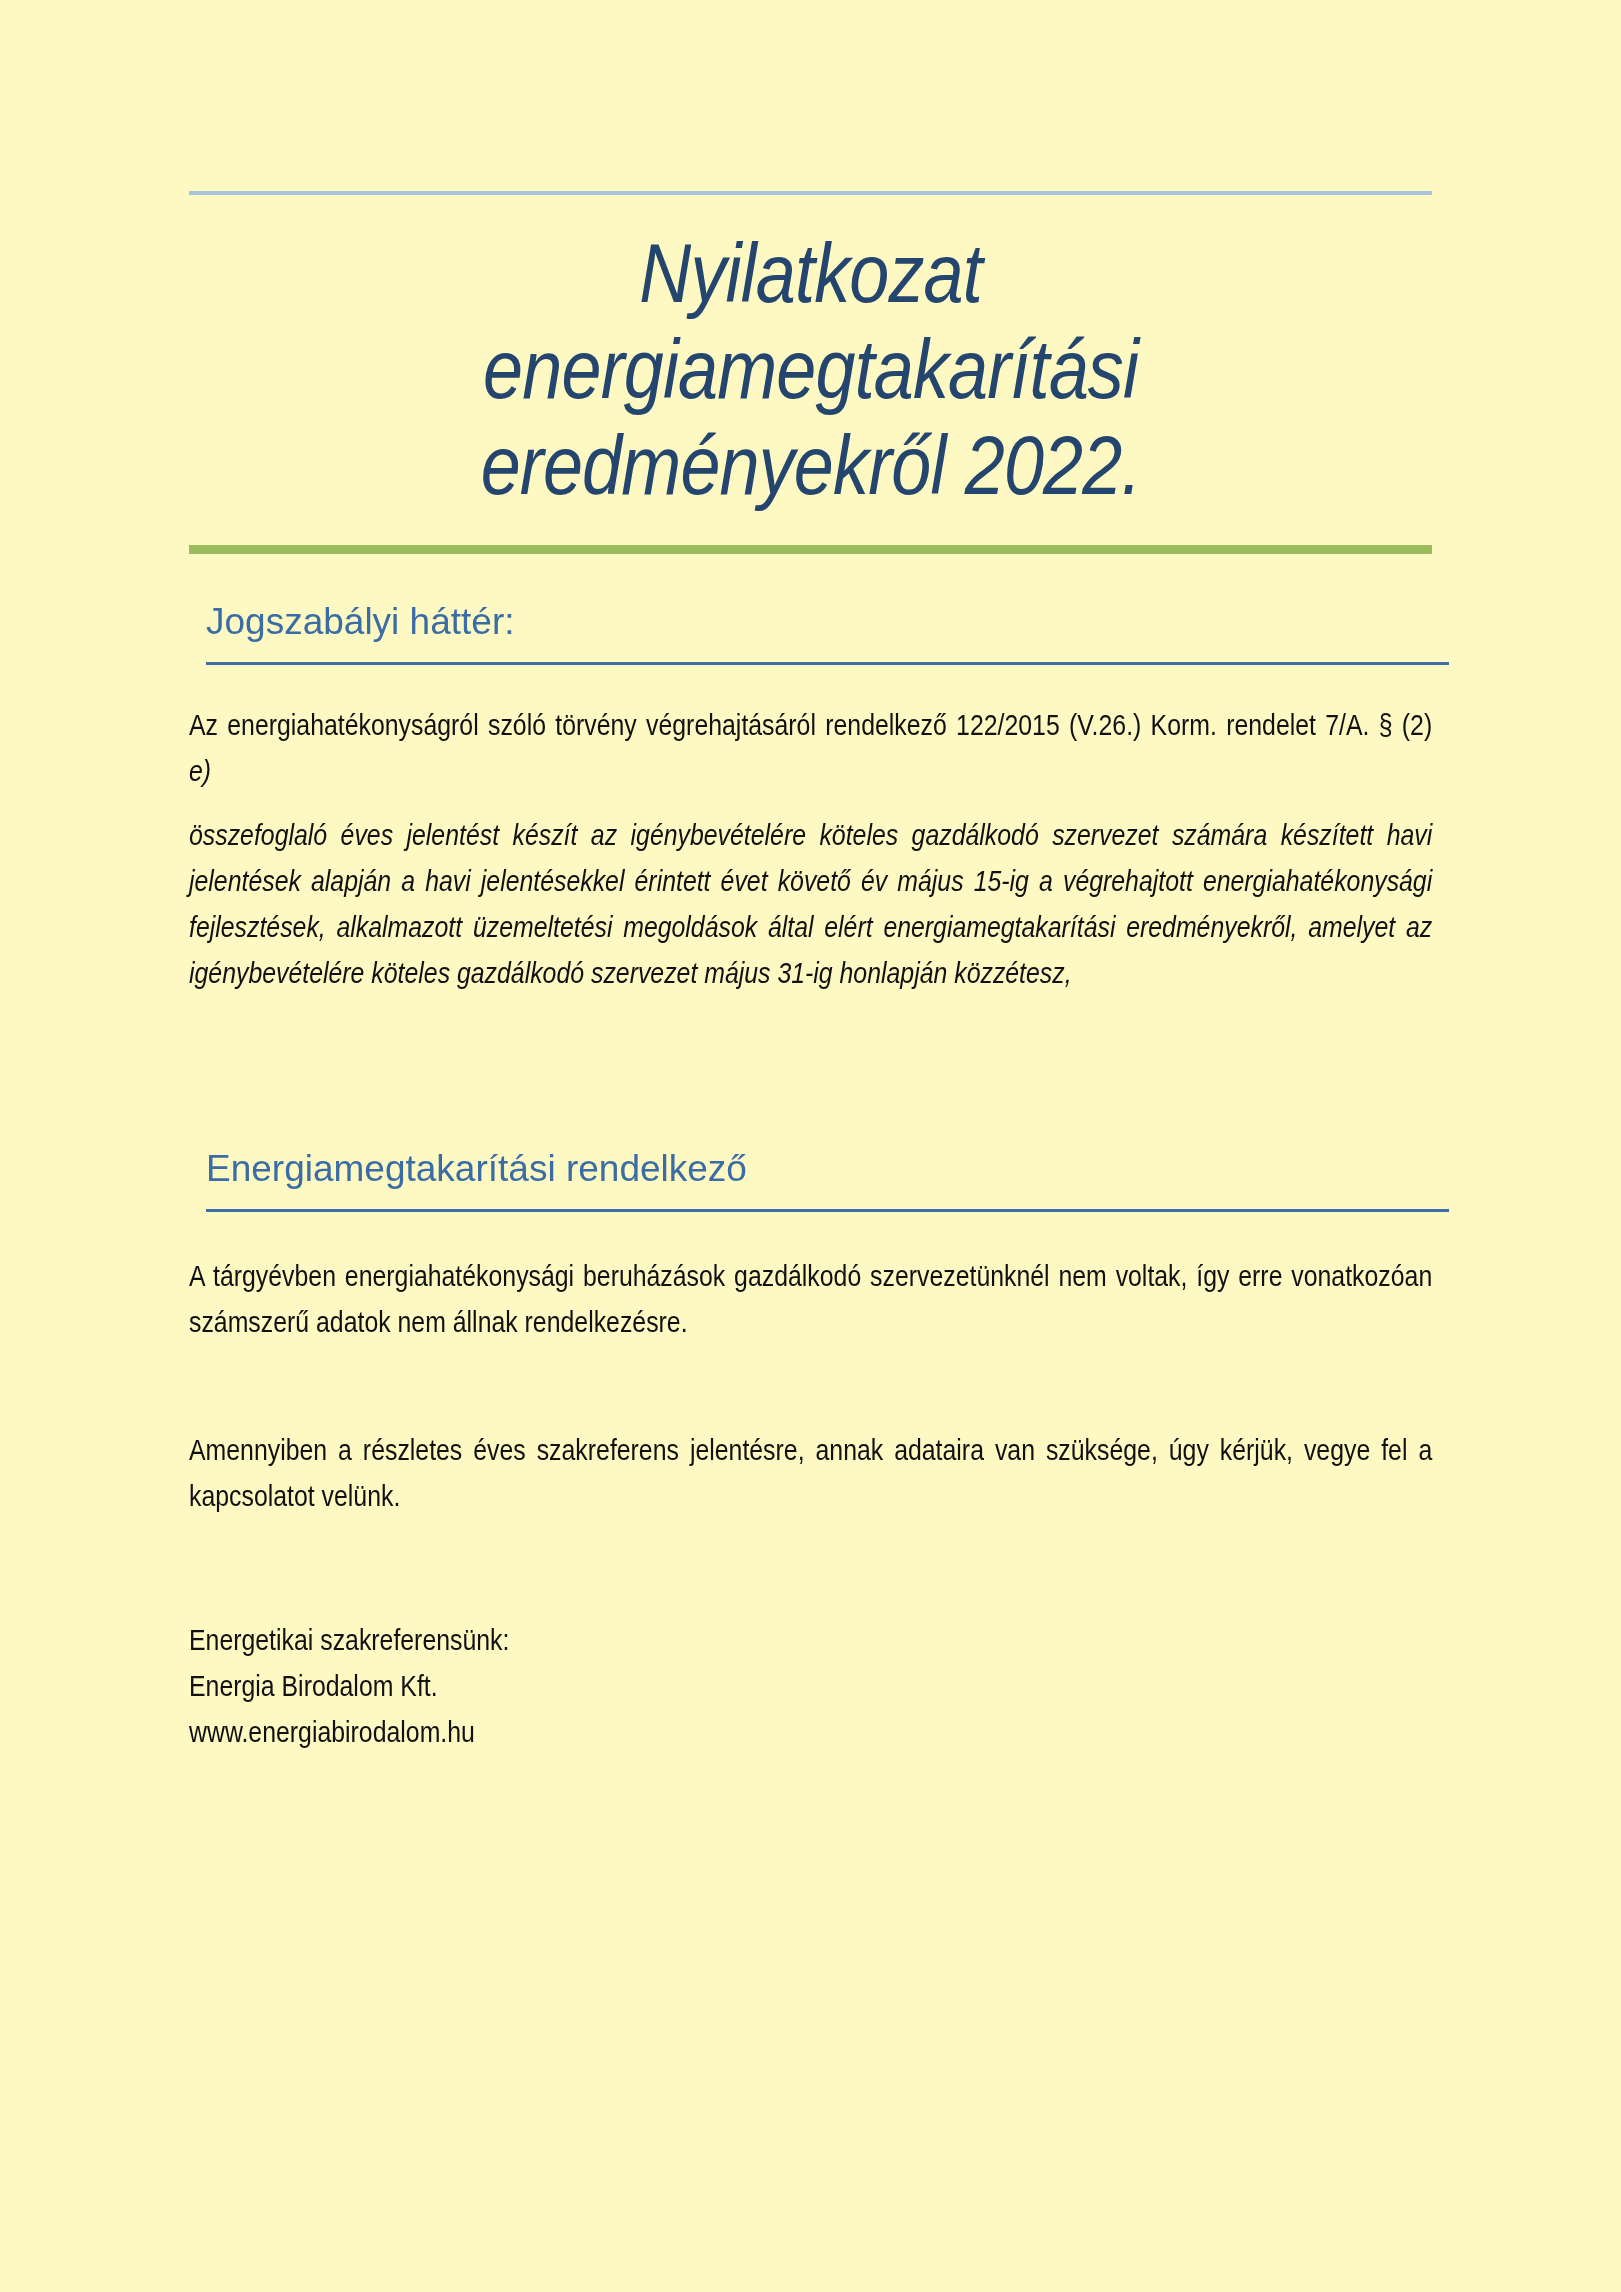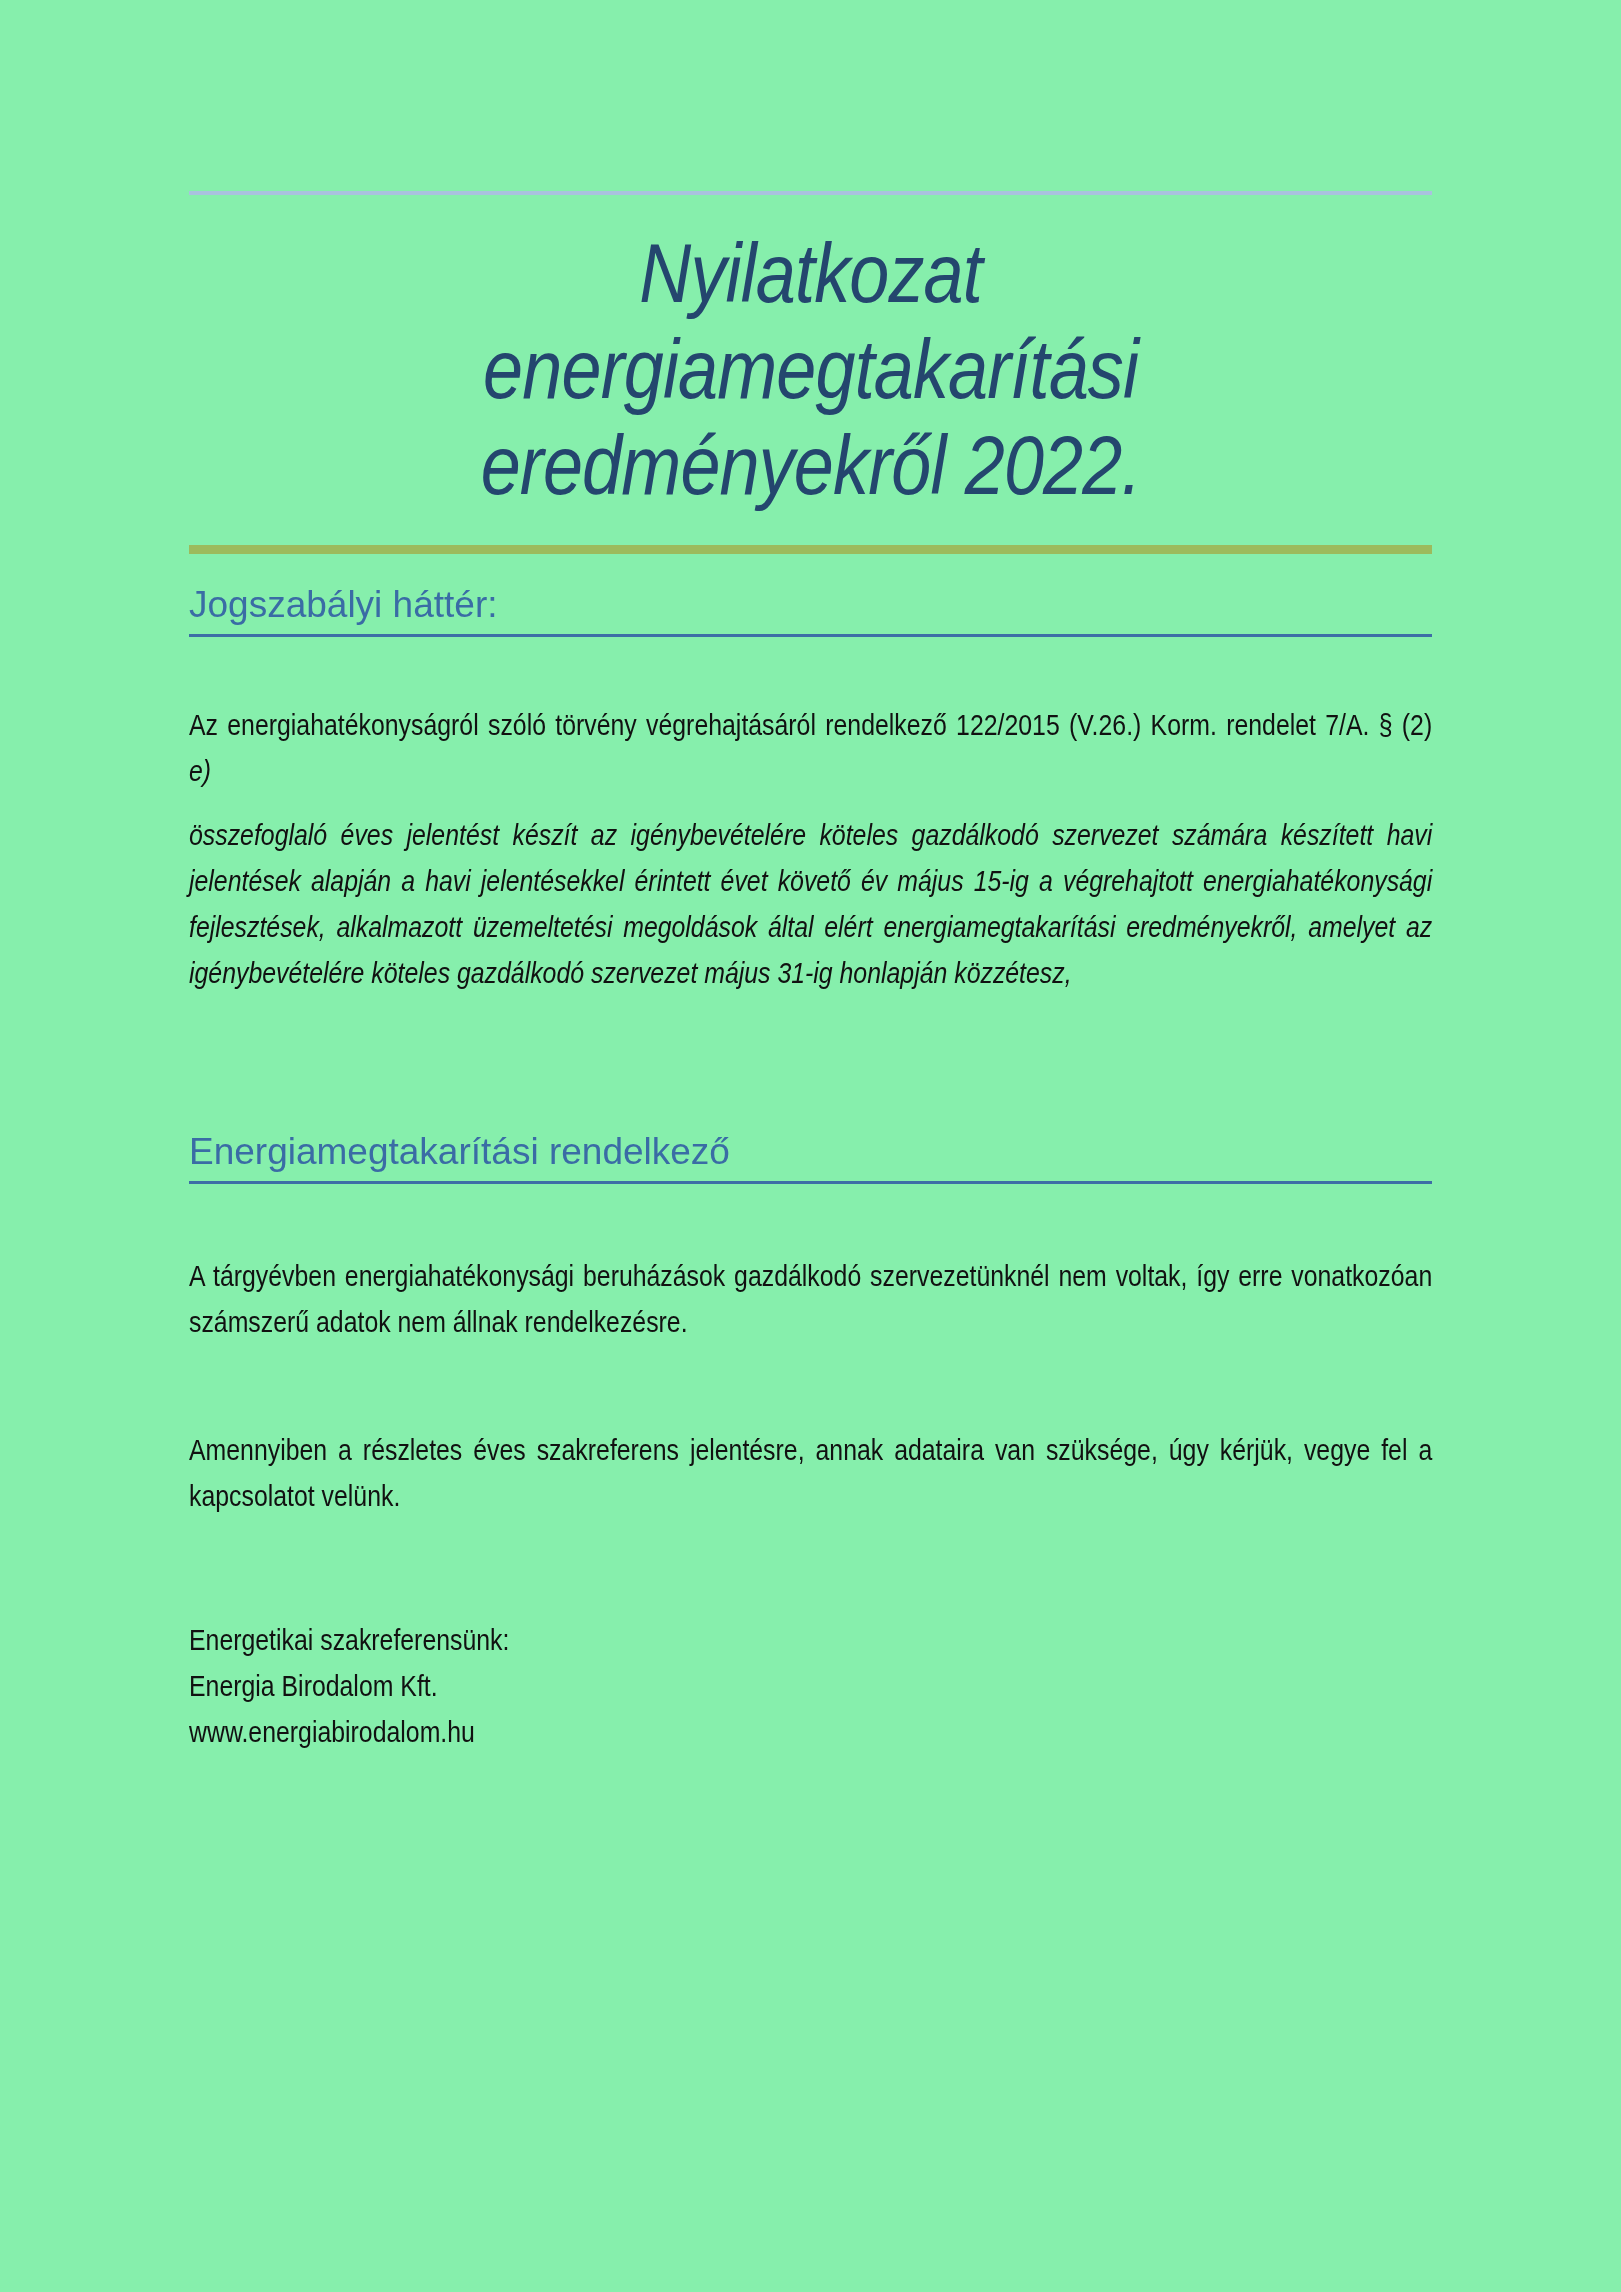--- a/index.html
+++ b/index.html
@@ -1,21 +1,21 @@
 <!DOCTYPE html>
 <html lang="hu" style="--title-text: #24466e; --heading-text: #3a6ca5; --heading-underline: #3d6ea6; --top-rule: #a9c2de; --green-bar: #9cbb5c; --body-text: #111111;"><head>
 <meta charset="utf-8">
 <title>Nyilatkozat energiamegtakarítási eredményekről 2022.</title>
 <style>
   html, body { margin: 0; padding: 0; background: #ffffff; }
   .page {
     position: relative;
     width: 1621px;
     height: 2293px;
-    background: #86efac;
+    background: #fef9c3;
     overflow: hidden;
     font-family: "Liberation Sans", "DejaVu Sans", sans-serif;
     color: var(--body-text, #111111);
   }
 
   
   .rule-top {
     position: absolute;
     left: 189px; top: 191px;
     width: 1243px; height: 3.9px;
@@ -46,27 +46,27 @@
     color: var(--title-text, #24466e);
     text-align: center;
     letter-spacing: -1px;
     margin: 0;
   }
 
   .heading {
     position: absolute;
     left: 189px;
     width: 1243px;
-    margin: 0;
+    margin: 17px;
     font-size: 37px;
     line-height: 41px;
     font-weight: normal;
     color: var(--heading-text, #3a6ca5);
     border-bottom: 3.9px solid var(--heading-underline, #3d6ea6);
-    padding-bottom: 9px;
+    padding-bottom: 20px;
   }
   .heading-legal   { top: 584px; }
   .heading-results { top: 1131px; }
 
   .body-par {
     margin: 0;
     font-size: 29px;
     line-height: 46px;
     text-align: justify;
     color: var(--body-text, #111111);

